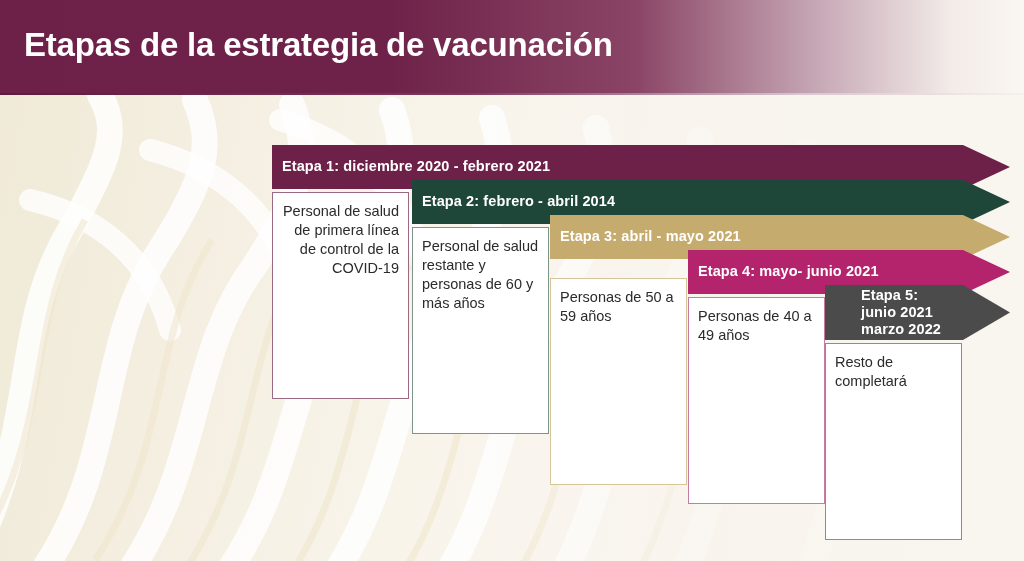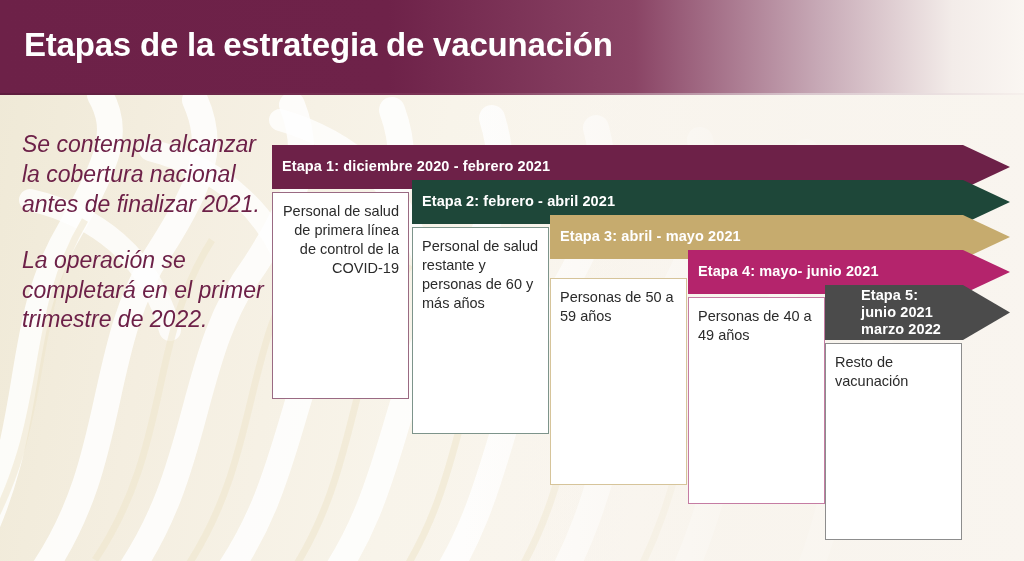--- a/index.html
+++ b/index.html
@@ -147,40 +147,36 @@
       <path d="M625 596 C 688 492, 682 392, 736 306"></path>
     </g>
   </svg>
   <div class="bg-fade-right"></div>
 
   <div class="header">
     <div class="header-title">Etapas de la estrategia de vacunación</div>
   </div>
   <div class="header-rule"></div>
 
-  <div class="intro">
-    <p>Se contempla alcanzar la cobertura nacional antes de finalizar 2021.</p>
-    <p>La operación se completará en el primer trimestre de 2022.</p>
-  </div>
 
   <div id="stages-layer">
       <div class="stage" style="left: 272px; top: 0px;">
         <div class="stage-bar" style="top: 145px; width: 691px; height: 44px; background: rgb(109, 33, 72);">
           <div class="stage-bar-label">Etapa 1: diciembre 2020 - febrero 2021</div>
         </div>
         <svg class="stage-arrow" width="47" height="44" viewBox="0 0 47 44" style="left: 691px; top: 145px;">
           <polygon points="0,0 47,22 0,44" fill="#6d2148"></polygon>
         </svg>
         <div class="stage-box" style="top: 192px; width: 137px; height: 207px; border-color: rgb(154, 106, 131); text-align: right;">
           <div class="stage-box-text">Personal de salud de primera línea de control de la COVID-19</div>
         </div>
       </div>
       <div class="stage" style="left: 412px; top: 0px;">
         <div class="stage-bar" style="top: 180px; width: 551px; height: 44px; background: rgb(30, 71, 57);">
-          <div class="stage-bar-label">Etapa 2: febrero - abril 2021</div>
+          <div class="stage-bar-label">Etapa 2: febrero - abril 2014</div>
         </div>
         <svg class="stage-arrow" width="47" height="44" viewBox="0 0 47 44" style="left: 551px; top: 180px;">
           <polygon points="0,0 47,22 0,44" fill="#1e4739"></polygon>
         </svg>
         <div class="stage-box" style="top: 227px; width: 137px; height: 207px; border-color: rgb(125, 148, 139);">
           <div class="stage-box-text">Personal de salud restante y personas de 60 y más años</div>
         </div>
       </div>
       <div class="stage" style="left: 550px; top: 0px;">
         <div class="stage-bar" style="top: 215px; width: 413px; height: 44px; background: rgb(198, 171, 110);">
@@ -205,18 +201,18 @@
         </div>
       </div>
       <div class="stage" style="left: 825px; top: 0px;">
         <div class="stage-bar" style="top: 285px; width: 138px; height: 55px; background: rgb(75, 75, 75); padding-left: 36px;">
           <div class="stage-bar-label">Etapa 5: junio 2021 marzo 2022</div>
         </div>
         <svg class="stage-arrow" width="47" height="55" viewBox="0 0 47 55" style="left: 138px; top: 285px;">
           <polygon points="0,0 47,27.5 0,55" fill="#4b4b4b"></polygon>
         </svg>
         <div class="stage-box" style="top: 343px; width: 137px; height: 197px; border-color: rgb(141, 141, 141);">
-          <div class="stage-box-text">Resto de vacunación</div>
+          <div class="stage-box-text">Resto de completará</div>
         </div>
       </div>
     </div>
 
 </div>
 
 </body></html>

